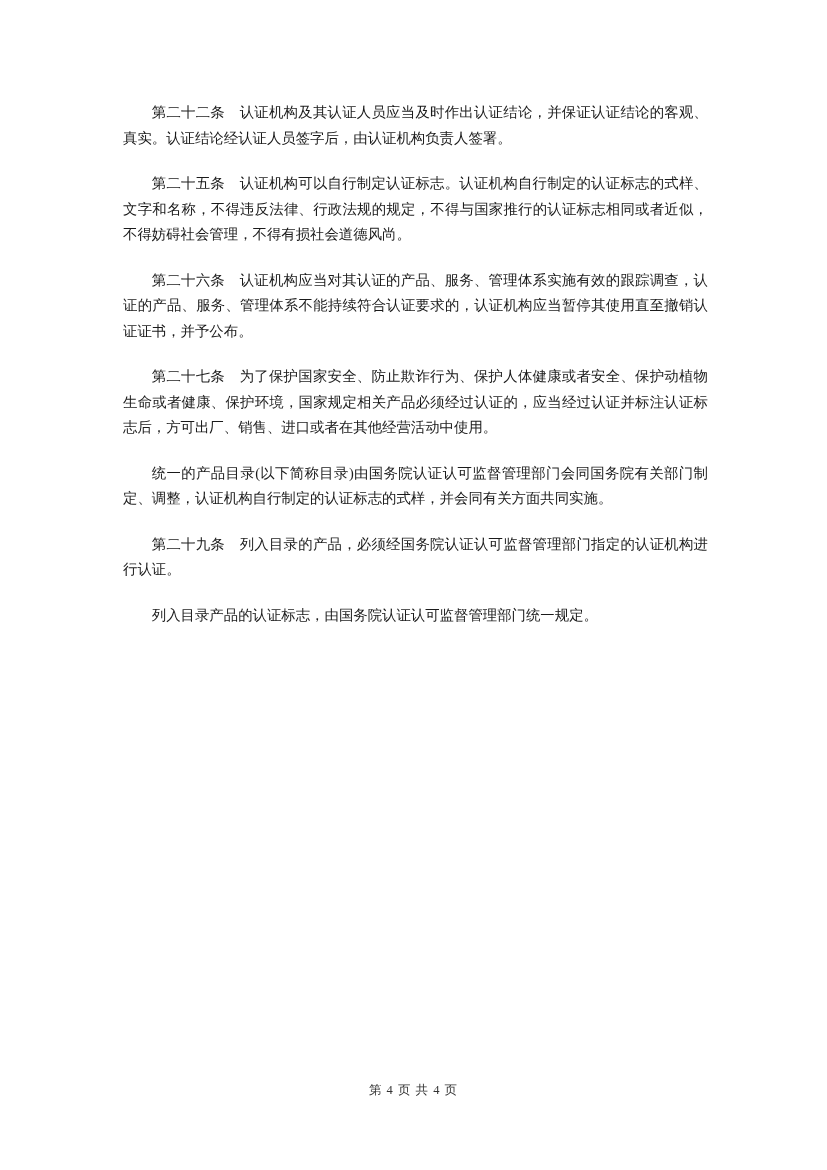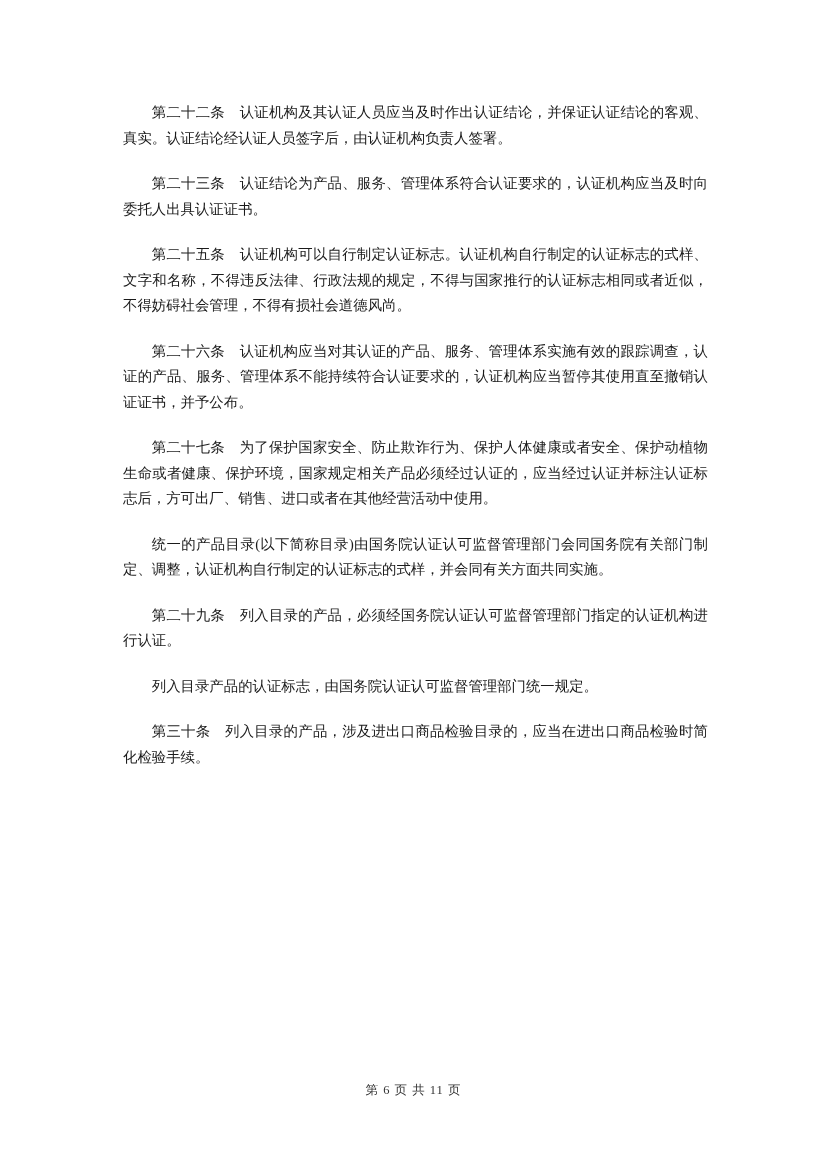--- a/index.html
+++ b/index.html
@@ -42,23 +42,21 @@
     color: #333333;
     letter-spacing: 1px;
   }
 </style>
 </head>
 <body>
 
 <div class="doc-page">
   <div class="doc-content">
     <p class="doc-paragraph">第二十二条　认证机构及其认证人员应当及时作出认证结论，并保证认证结论的客观、真实。认证结论经认证人员签字后，由认证机构负责人签署。</p>
-    <p class="doc-paragraph">第二十三条　认证结论为产品、服务、管理体系符合认证要求的，认证机构应当及时向委托人出具认证证书。</p>
     <p class="doc-paragraph">第二十五条　认证机构可以自行制定认证标志。认证机构自行制定的认证标志的式样、文字和名称，不得违反法律、行政法规的规定，不得与国家推行的认证标志相同或者近似，不得妨碍社会管理，不得有损社会道德风尚。</p>
     <p class="doc-paragraph">第二十六条　认证机构应当对其认证的产品、服务、管理体系实施有效的跟踪调查，认证的产品、服务、管理体系不能持续符合认证要求的，认证机构应当暂停其使用直至撤销认证证书，并予公布。</p>
     <p class="doc-paragraph">第二十七条　为了保护国家安全、防止欺诈行为、保护人体健康或者安全、保护动植物生命或者健康、保护环境，国家规定相关产品必须经过认证的，应当经过认证并标注认证标志后，方可出厂、销售、进口或者在其他经营活动中使用。</p>
     <p class="doc-paragraph">统一的产品目录(以下简称目录)由国务院认证认可监督管理部门会同国务院有关部门制定、调整，认证机构自行制定的认证标志的式样，并会同有关方面共同实施。</p>
     <p class="doc-paragraph">第二十九条　列入目录的产品，必须经国务院认证认可监督管理部门指定的认证机构进行认证。</p>
     <p class="doc-paragraph">列入目录产品的认证标志，由国务院认证认可监督管理部门统一规定。</p>
-    <p class="doc-paragraph">第三十条　列入目录的产品，涉及进出口商品检验目录的，应当在进出口商品检验时简化检验手续。</p>
   </div>
-  <div class="doc-footer">第 6 页 共 11 页</div>
+  <div class="doc-footer">第 4 页 共 4 页</div>
 </div>
 
 </body></html>

